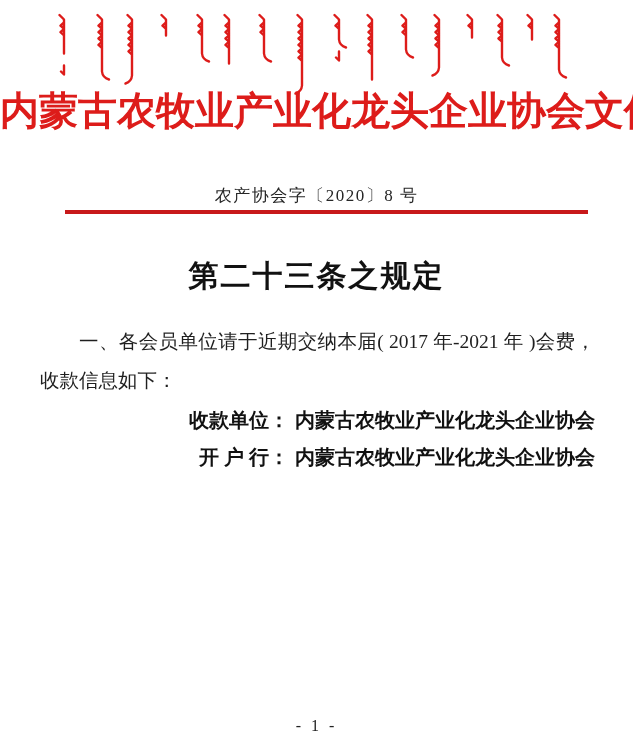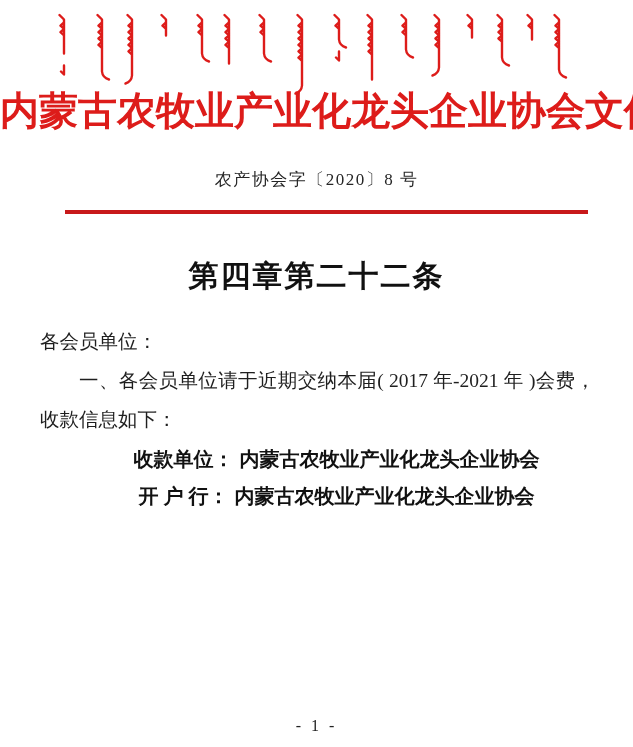--- a/index.html
+++ b/index.html
@@ -21,21 +21,21 @@
     margin:0;
     text-align:center;
     font-size:39px;
     font-weight:900;
     letter-spacing:0px;
     color:#dd1c1a;
     font-family:"Liberation Serif","DejaVu Serif",serif;
     white-space:nowrap;
   }
   .doc-number{
-    position:absolute;top:168px;left:0;right:0;
+    position:absolute;top:184px;left:0;right:0;
     text-align:center;
     font-size:17px;
     letter-spacing:1.5px;
     color:#262626;
   }
   .red-rule{
     position:absolute;top:210px;left:65px;
     width:523px;height:4px;
     background:#c8191a;
   }
@@ -57,21 +57,21 @@
   }
   .body-text p{margin:0;}
   .para{text-indent:2em;}
   .pay-lines{margin-top:2px;}
   .pay-line{
     margin-left:38px;
     font-weight:bold;
     font-size:20px;
     line-height:37px;
     color:#111111;
-    text-align:center;
+    text-align:right;
     white-space:nowrap;
   }
   .pay-line .pay-label{margin-right:6px;}
   .page-number{
     position:absolute;bottom:12px;left:0;right:0;
     text-align:center;
     font-size:16px;
     letter-spacing:3px;
     color:#222222;
   }
@@ -84,24 +84,23 @@
   <svg class="mongol-banner" id="mongolBanner" viewBox="0 0 526 86" aria-hidden="true">
       <path d="M5.5,3 l4.5,4.5 l0,34 M10,10.5 l-3.5,3.2 l3.5,3.2 l-3.5,3.2 l3.5,3.2 M10,53.5 l0,9 l-3,-3 M43.5,3 l4.5,4.5 l0,52 M48,10.5 l-3.5,3.2 l3.5,3.2 l-3.5,3.2 l3.5,3.2 l-3.5,3.2 l3.5,3.2 l-3.5,3.2 l3.5,3.2 M48,59.5 q0.5,6 7,8 M73.5,3 l4.5,4.5 l0,56 M78,10.5 l-3.5,3.2 l3.5,3.2 l-3.5,3.2 l3.5,3.2 l-3.5,3.2 l3.5,3.2 l-3.5,3.2 l3.5,3.2 l-3.5,3.2 l3.5,3.2 M78,63.5 q-0.5,6 -6.5,8 M107.5,3 l4.5,4.5 l0,16 M112,10.5 l-3.5,3.2 l3.5,3.2 M143.5,3 l4.5,4.5 l0,34 M148,10.5 l-3.5,3.2 l3.5,3.2 l-3.5,3.2 l3.5,3.2 M148,41.5 q0.5,6 7,8 M170.5,3 l4.5,4.5 l0,44 M175,10.5 l-3.5,3.2 l3.5,3.2 l-3.5,3.2 l3.5,3.2 l-3.5,3.2 l3.5,3.2 l-3.5,3.2 l3.5,3.2 M205.5,3 l4.5,4.5 l0,34 M210,10.5 l-3.5,3.2 l3.5,3.2 l-3.5,3.2 l3.5,3.2 M210,41.5 q0.5,6 7,8 M243.5,3 l4.5,4.5 l0,66 M248,10.5 l-3.5,3.2 l3.5,3.2 l-3.5,3.2 l3.5,3.2 l-3.5,3.2 l3.5,3.2 l-3.5,3.2 l3.5,3.2 l-3.5,3.2 l3.5,3.2 l-3.5,3.2 l3.5,3.2 M248,73.5 q-0.5,6 -6.5,8 M280.5,3 l4.5,4.5 l0,20 M285,10.5 l-3.5,3.2 l3.5,3.2 M285,27.5 q0.5,6 7,8 M285,39.5 l0,9 l-3,-3 M313.5,3 l4.5,4.5 l0,60 M318,10.5 l-3.5,3.2 l3.5,3.2 l-3.5,3.2 l3.5,3.2 l-3.5,3.2 l3.5,3.2 l-3.5,3.2 l3.5,3.2 l-3.5,3.2 l3.5,3.2 M347.5,3 l4.5,4.5 l0,30 M352,10.5 l-3.5,3.2 l3.5,3.2 l-3.5,3.2 l3.5,3.2 M352,37.5 q0.5,6 7,8 M380.5,3 l4.5,4.5 l0,48 M385,10.5 l-3.5,3.2 l3.5,3.2 l-3.5,3.2 l3.5,3.2 l-3.5,3.2 l3.5,3.2 l-3.5,3.2 l3.5,3.2 M385,55.5 q-0.5,6 -6.5,8 M413.5,3 l4.5,4.5 l0,18 M418,10.5 l-3.5,3.2 l3.5,3.2 M443.5,3 l4.5,4.5 l0,38 M448,10.5 l-3.5,3.2 l3.5,3.2 l-3.5,3.2 l3.5,3.2 l-3.5,3.2 l3.5,3.2 M448,45.5 q0.5,6 7,8 M473.5,3 l4.5,4.5 l0,20 M478,10.5 l-3.5,3.2 l3.5,3.2 M500.5,3 l4.5,4.5 l0,50 M505,10.5 l-3.5,3.2 l3.5,3.2 l-3.5,3.2 l3.5,3.2 l-3.5,3.2 l3.5,3.2 l-3.5,3.2 l3.5,3.2 M505,57.5 q0.5,6 7,8" fill="none" stroke="#dd1c1a" stroke-width="2.4" stroke-linecap="round" stroke-linejoin="round"></path>
     </svg>
 
   <h1 class="org-title">内蒙古农牧业产业化龙头企业协会文件</h1>
 
   <div class="doc-number">农产协会字〔2020〕8 号</div>
 
   <div class="red-rule"></div>
 
-  <h2 class="notice-title">第四章第二十二条</h2>
+  <h2 class="notice-title">第二十三条之规定</h2>
 
   <div class="body-text">
-    <p class="salutation">各会员单位：</p>
     <p class="para">一、各会员单位请于近期交纳本届( 2017 年-2021 年 )会费，收款信息如下：</p>
 
     <div class="pay-lines">
       <div class="pay-line">
         <span class="pay-label">收款单位：</span><span>内蒙古农牧业产业化龙头企业协会</span>
       </div>
       <div class="pay-line">
         <span class="pay-label">开 户 行：</span><span>内蒙古农牧业产业化龙头企业协会</span>
       </div>
     </div>

